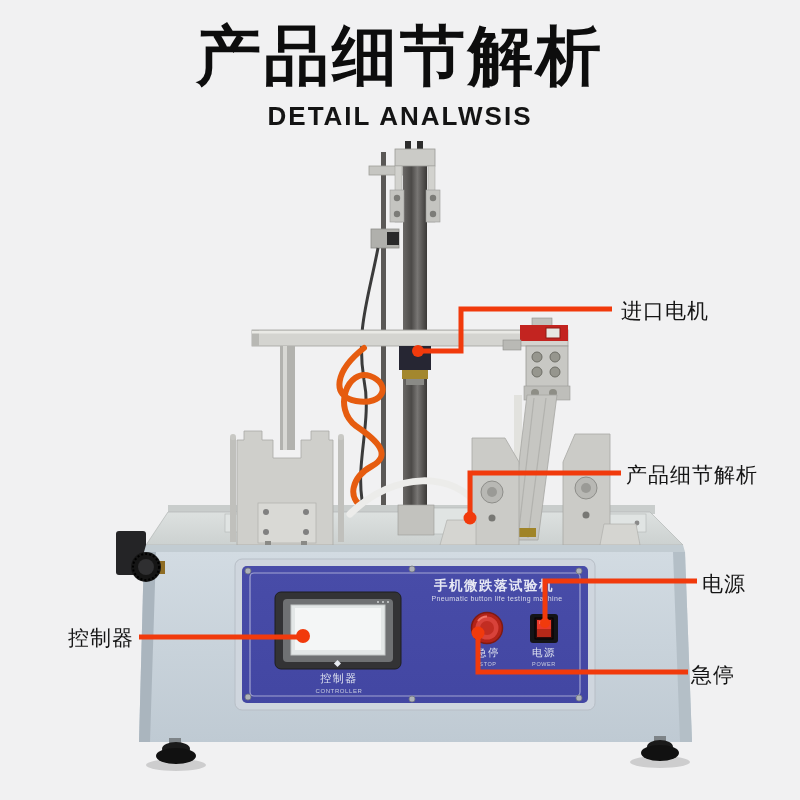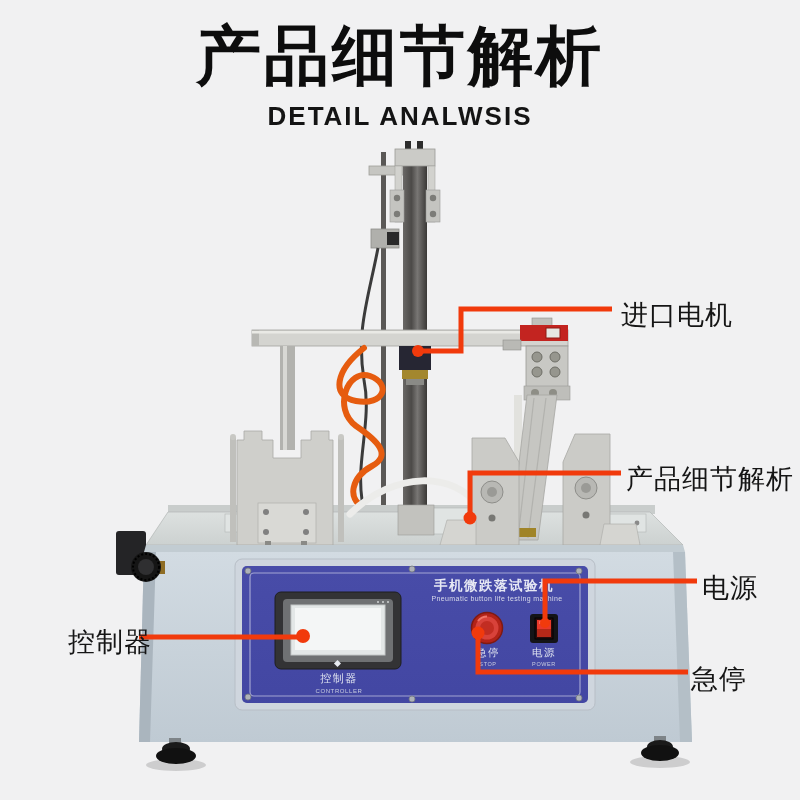--- a/index.html
+++ b/index.html
@@ -12,21 +12,21 @@
   .page{position:absolute;inset:0;}
   .header{position:absolute;top:14px;left:0;width:100%;text-align:center;}
   .header .title{
     font-size:65px;font-weight:900;letter-spacing:3px;color:#0d0d0d;line-height:1.28;
   }
   .header .subtitle{
     font-size:26px;font-weight:600;letter-spacing:2px;color:#141414;margin-top:4px;
   }
   .machine-svg{position:absolute;left:0;top:0;width:800px;height:800px;}
   .anno-label{
-    position:absolute;font-size:27px;font-weight:500;color:#151515;
+    position:absolute;font-size:21px;font-weight:500;color:#151515;
     letter-spacing:1px;white-space:nowrap;
   }
   .lbl-motor{left:621px;top:297px;}
   .lbl-ball{left:626px;top:461px;}
   .lbl-power{left:702px;top:570px;}
   .lbl-stop{left:691px;top:661px;}
   .lbl-controller{left:68px;top:624px;}
   svg text{font-family:"Liberation Sans","DejaVu Sans",sans-serif;}
   .anno-line{stroke:var(--accent,#f13a0c);stroke-width:5;fill:none;}
   .anno-dot{fill:var(--accent,#f13a0c);}

